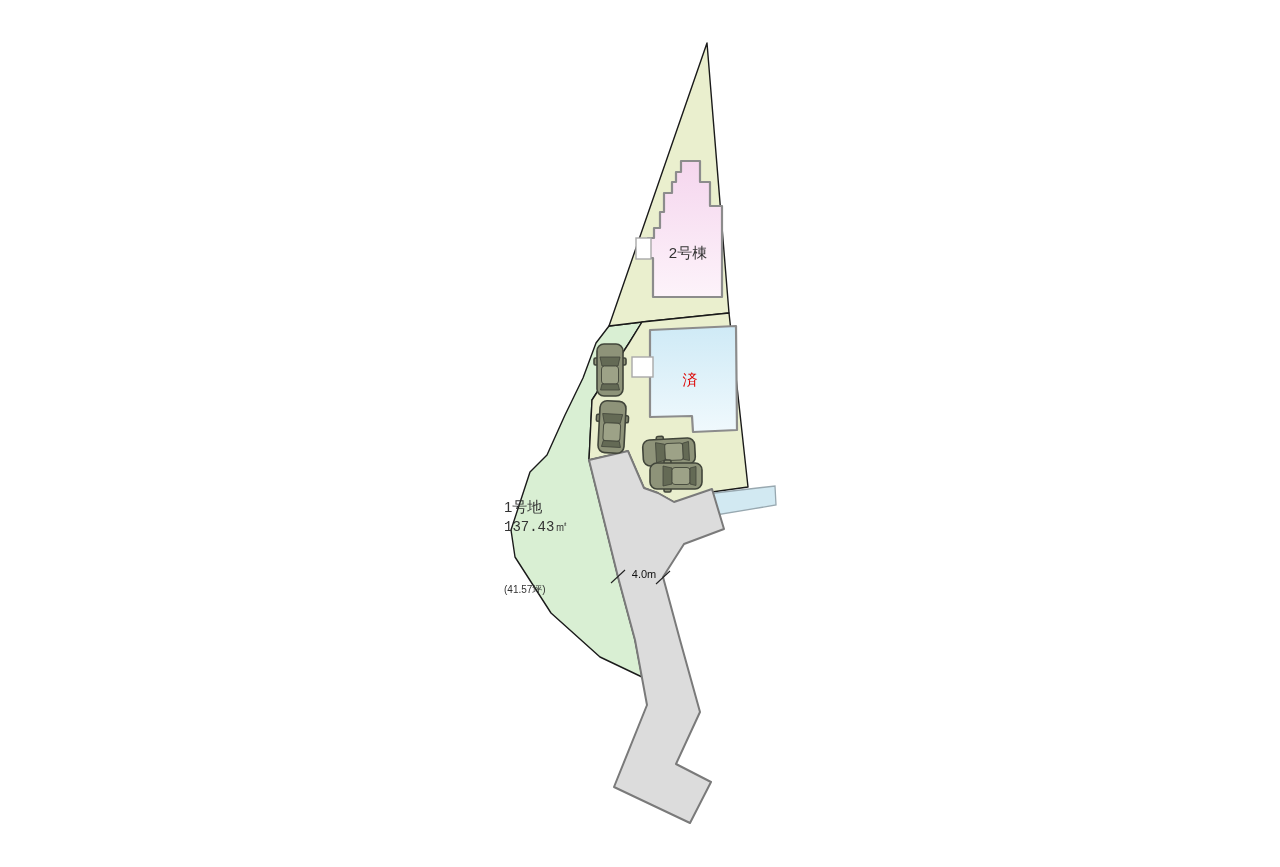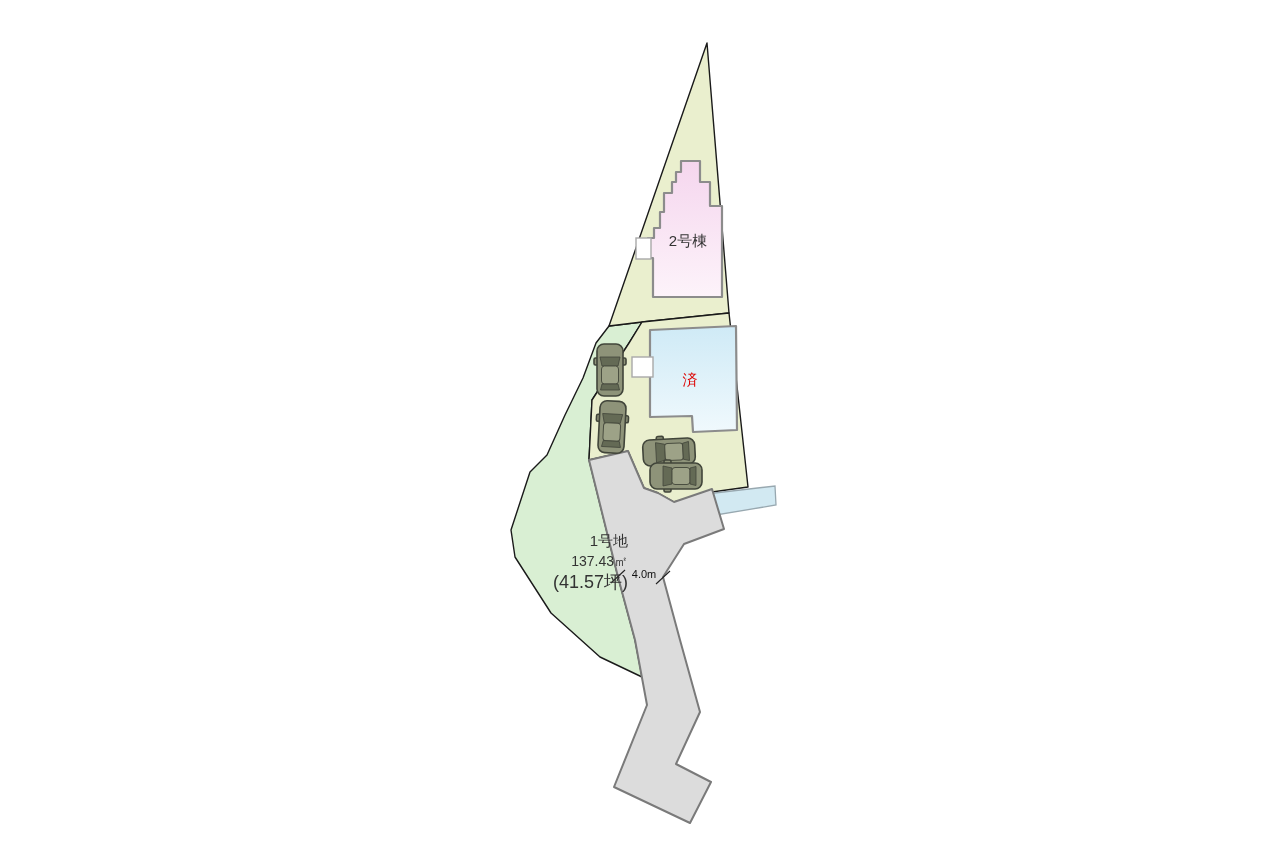--- a/index.html
+++ b/index.html
@@ -13,25 +13,25 @@
   .water-strip{fill:var(--water-blue);stroke:#98a8b0;stroke-width:1.3;}
   .building-sold{fill:url(#gradBlue);stroke:var(--building-border);stroke-width:2.2;stroke-linejoin:round;}
   .building-2{fill:url(#gradPink);stroke:var(--building-border);stroke-width:2.2;stroke-linejoin:round;}
   .porch{fill:#ffffff;stroke:#a9a9a9;stroke-width:1.4;}
   .car-body{fill:var(--car-body);stroke:#41453a;stroke-width:1.6;}
   .car-roof{fill:#9da287;stroke:#4a4e40;stroke-width:1;}
   .car-glass{fill:#646a55;stroke:#41453a;stroke-width:0.8;}
   .dim{stroke:#222;stroke-width:1.1;}
 
   .lbl{position:absolute;color:var(--label-text);white-space:nowrap;}
-  .lbl-building2{left:658px;top:232px;width:60px;text-align:center;font-size:15px;}
+  .lbl-building2{left:658px;top:244px;width:60px;text-align:center;font-size:15px;}
   .lbl-sold{left:675px;top:371px;width:30px;text-align:center;font-size:15px;color:var(--sold-text-red);}
-  .lbl-lot1{left:504px;top:530px;width:124px;text-align:right;font-size:15px;line-height:21px;}
-  .lbl-lot1 .sub{font-size:14px;}
-  .lbl-lot1 .sub2{font-size:18px;}
+  .lbl-lot1{left:504px;top:496px;width:124px;text-align:left;font-size:15px;line-height:21px;}
+  .lbl-lot1 .sub{font-size:14px;font-family:Liberation Mono, monospace;}
+  .lbl-lot1 .sub2{font-size:10px;margin-top:41px;}
   .lbl-roadwidth{left:622px;top:568px;width:44px;text-align:center;font-size:11px;color:#111;}
 </style>
 </head>
 <body>
 
 <div id="stage">
   <svg width="1280" height="867" viewBox="0 0 1280 867">
     <defs>
       <linearGradient id="gradBlue" x1="0" y1="0" x2="0" y2="1">
         <stop offset="0" stop-color="#cfeaf6"></stop>

